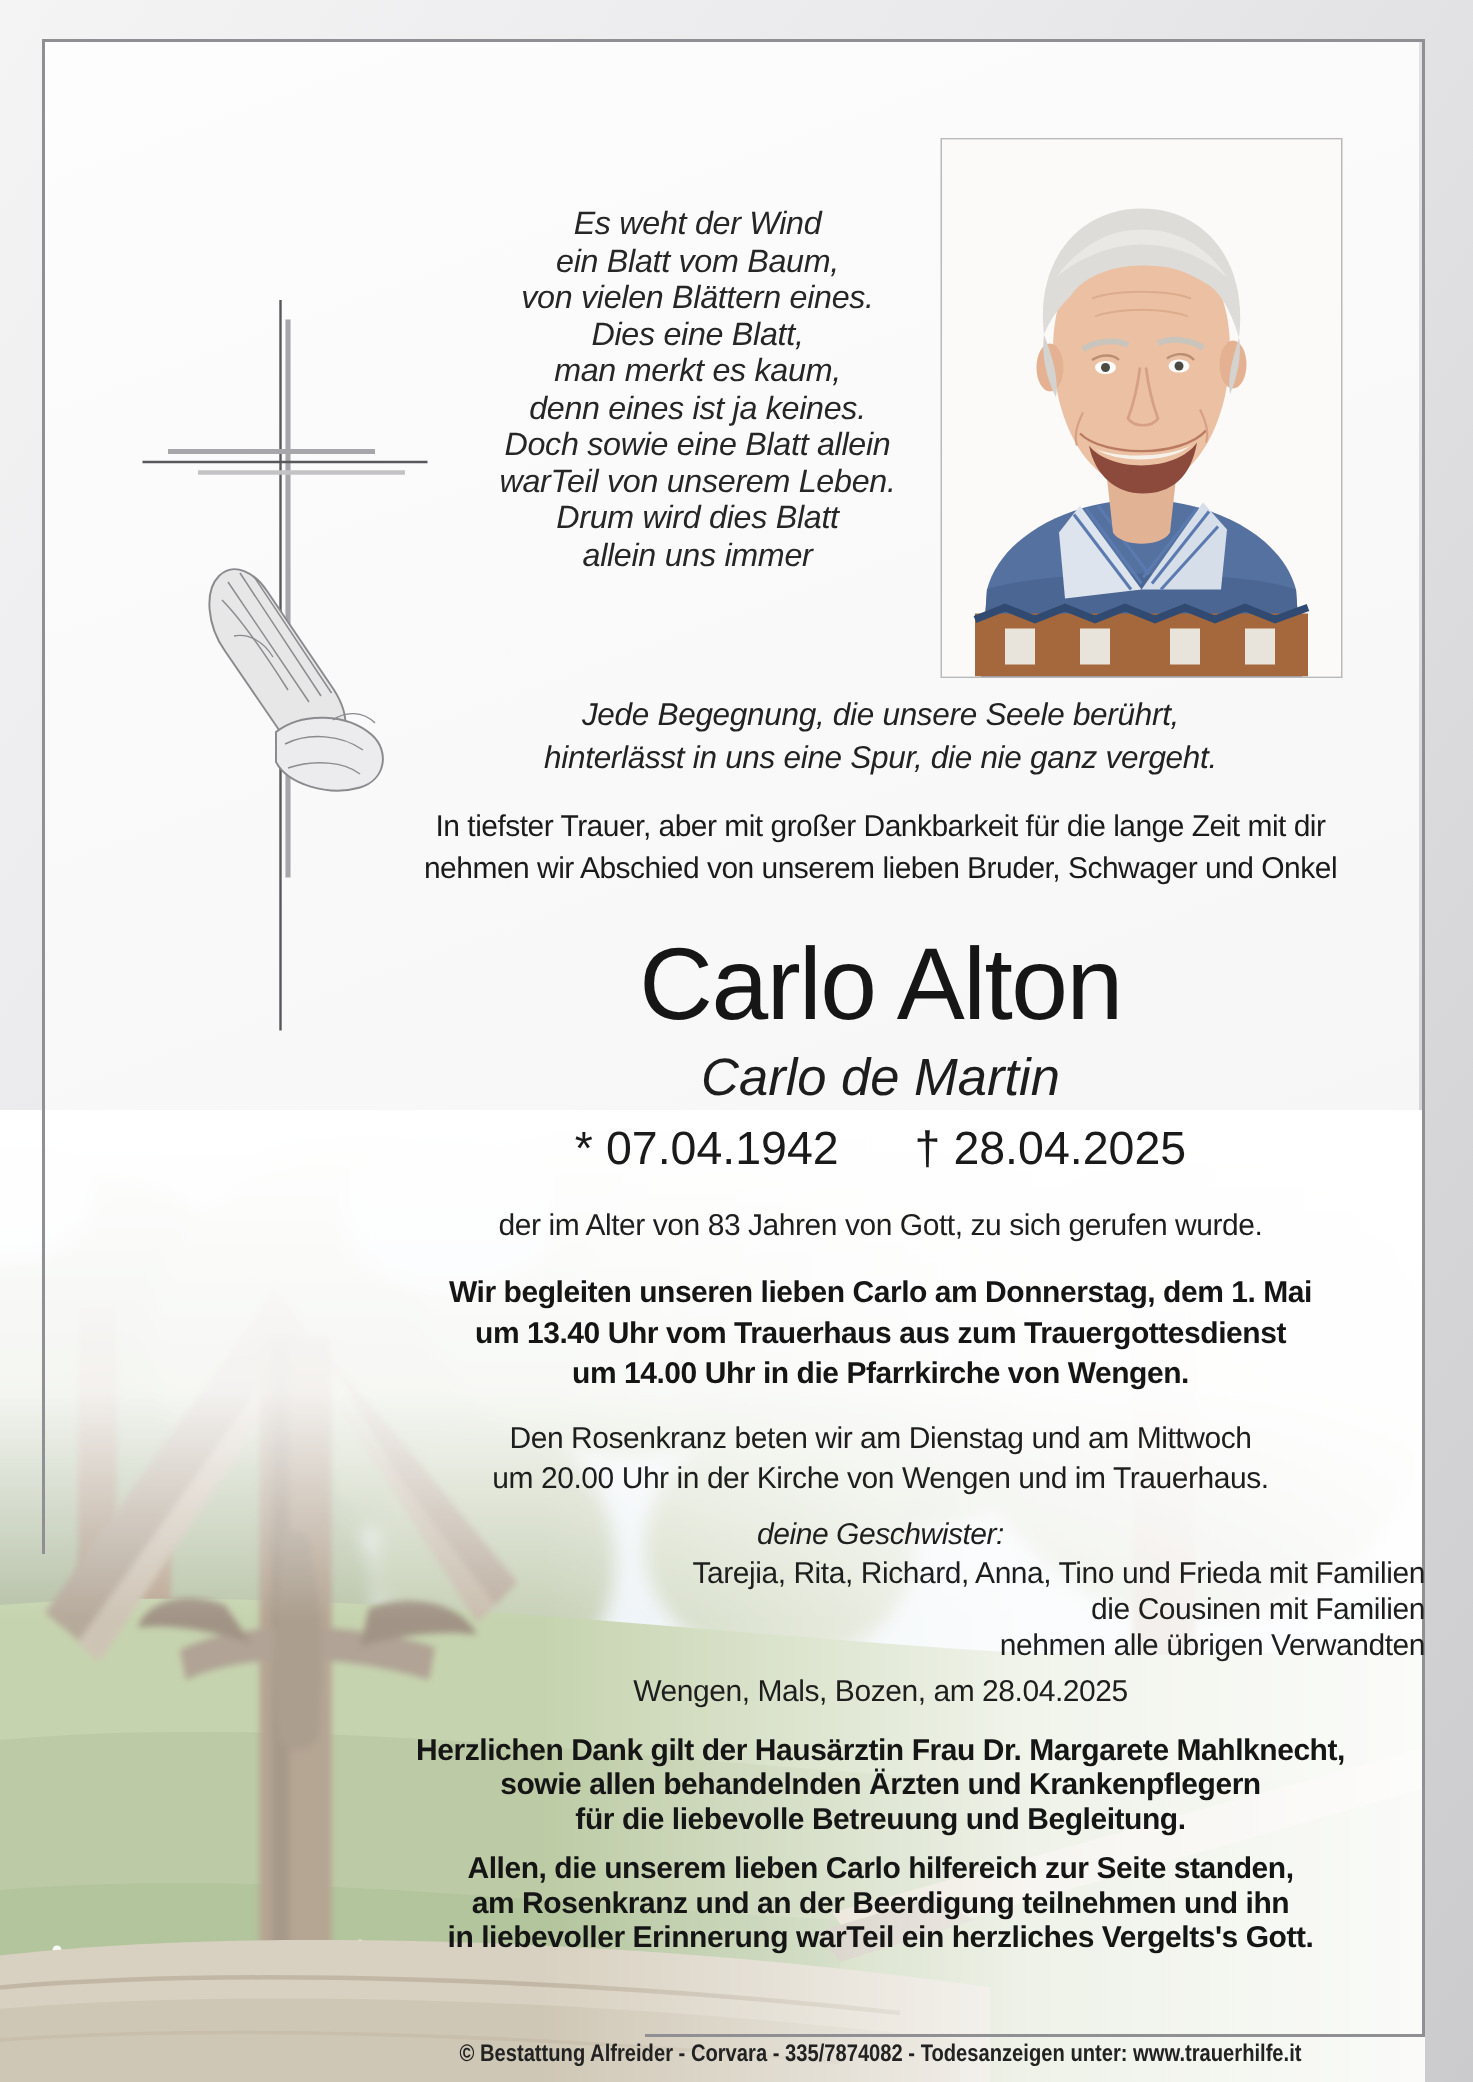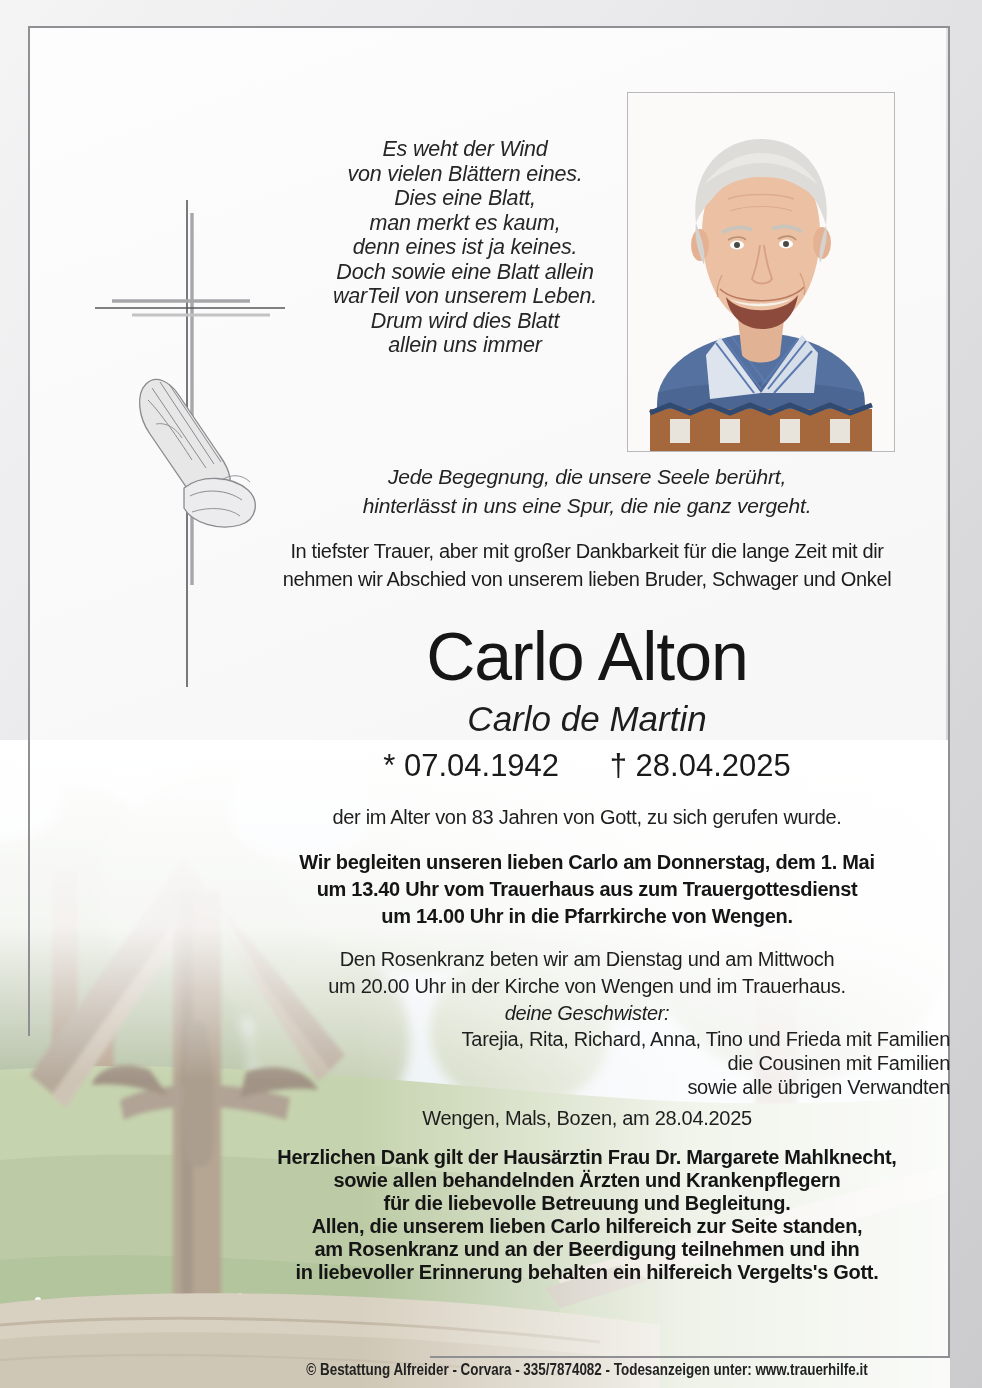--- a/index.html
+++ b/index.html
@@ -31,21 +31,21 @@
   .intro{font-size:20px;line-height:28px;margin-top:17px;color:#1b1b1b;letter-spacing:-0.35px;}
   .name{font-size:68px;line-height:82px;margin-top:22px;color:#161616;letter-spacing:-1px;}
   .alias{font-style:italic;font-size:35px;line-height:44px;color:#1d1d1d;}
   .dates{font-size:31px;line-height:46px;margin-top:2px;color:#1a1a1a;}
   .dates .sep{display:inline-block;width:42px;}
   #lower{left:224px;top:804px;width:726px;font-size:20px;line-height:27px;letter-spacing:-0.3px;}
   #lower div{white-space:nowrap;}
   .b{font-weight:700;color:#151515;}
   .it{font-style:italic;}
   .mt18{margin-top:18px;} .mt16{margin-top:16px;} .mt14{margin-top:14px;}
-  .mt10{} .mt6{margin-top:6px;}
+  .mt10{margin-top:10px;} .mt6{margin-top:6px;}
   .tight{line-height:24px;text-align:right;}
   .small-b{font-size:20px;line-height:23px;}
   #footer{left:224px;top:1361px;width:726px;z-index:5;font-size:16px;font-weight:700;
           color:#222;transform:scaleX(0.84);transform-origin:center;white-space:nowrap;}
 </style>
 </head>
 <body>
 
 <div id="page">
 
@@ -227,20 +227,21 @@
     <path d="M102,118 C118,112 148,112 164,118" stroke="#ddab8d" stroke-width="1.2" fill="none"></path>
   </svg>
 
   <div class="border-seg" id="b-top"></div>
   <div class="border-seg" id="b-right"></div>
   <div class="border-seg" id="b-bottom"></div>
   <div class="border-seg" id="b-left"></div>
 
   <div id="poem" class="txt">
     <div>Es weht der Wind</div>
+    <div>ein Blatt vom Baum,</div>
     <div>von vielen Blättern eines.</div>
     <div>Dies eine Blatt,</div>
     <div>man merkt es kaum,</div>
     <div>denn eines ist ja keines.</div>
     <div>Doch sowie eine Blatt allein</div>
     <div>warTeil von unserem Leben.</div>
     <div>Drum wird dies Blatt</div>
     <div>allein uns immer</div>
   </div>
 
@@ -262,25 +263,25 @@
   <div id="lower" class="txt">
     <div>der im Alter von 83 Jahren von Gott, zu sich gerufen wurde.</div>
     <div class="b mt18">Wir begleiten unseren lieben Carlo am Donnerstag, dem 1. Mai</div>
     <div class="b">um 13.40 Uhr vom Trauerhaus aus zum Trauergottesdienst</div>
     <div class="b">um 14.00 Uhr in die Pfarrkirche von Wengen.</div>
     <div class="mt16">Den Rosenkranz beten wir am Dienstag und am Mittwoch</div>
     <div>um 20.00 Uhr in der Kirche von Wengen und im Trauerhaus.</div>
     <div class="it mt10">deine Geschwister:</div>
     <div class="tight">Tarejia, Rita, Richard, Anna, Tino und Frieda mit Familien</div>
     <div class="tight">die Cousinen mit Familien</div>
-    <div class="tight">sowie alle übrigen Verwandten</div>
+    <div class="tight">nehmen alle übrigen Verwandten</div>
     <div class="mt6">Wengen, Mals, Bozen, am 28.04.2025</div>
     <div class="b small-b mt14">Herzlichen Dank gilt der Hausärztin Frau Dr. Margarete Mahlknecht,</div>
     <div class="b small-b">sowie allen behandelnden Ärzten und Krankenpflegern</div>
     <div class="b small-b">für die liebevolle  Betreuung und Begleitung.</div>
     <div class="b small-b mt10">Allen, die unserem lieben Carlo hilfereich zur Seite standen,</div>
     <div class="b small-b">am Rosenkranz und an der Beerdigung teilnehmen und ihn</div>
-    <div class="b small-b">in liebevoller Erinnerung behalten ein hilfereich Vergelts's Gott.</div>
+    <div class="b small-b">in liebevoller Erinnerung warTeil ein herzliches Vergelts's Gott.</div>
   </div>
 
   <div id="footer" class="txt">© Bestattung Alfreider - Corvara - 335/7874082 - Todesanzeigen unter: www.trauerhilfe.it</div>
 
 </div>
 
 </body></html>

